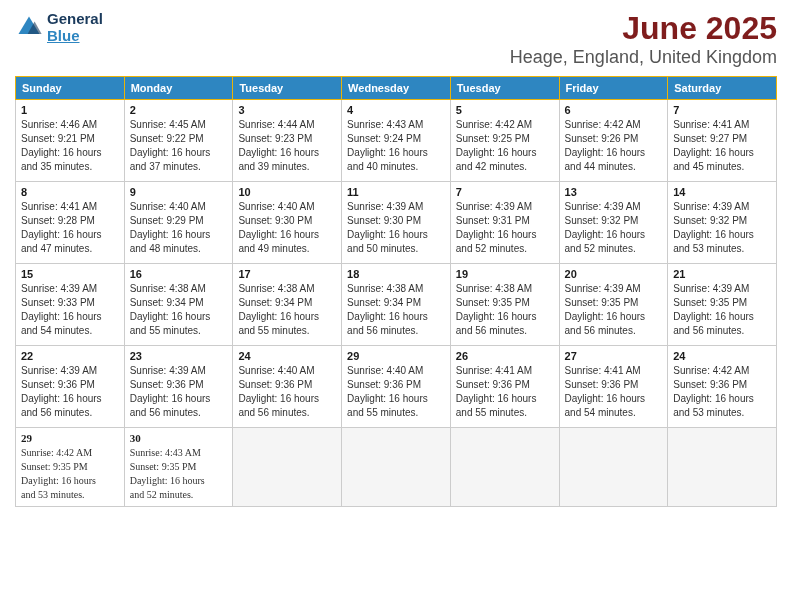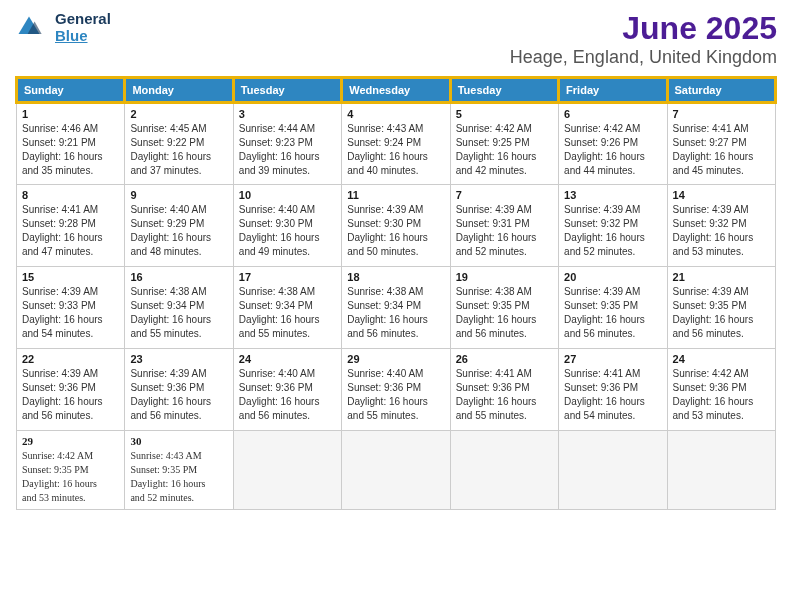--- a/index.html
+++ b/index.html
@@ -18,51 +18,51 @@
     }
     .header {
       display: flex;
       justify-content: space-between;
       align-items: flex-start;
       margin-bottom: 8px;
     }
     .logo {
       display: flex;
       align-items: center;
-      gap: 12px;
+      gap: 4px;
     }
     .logo-icon {
       width: 28px;
       height: 28px;
     }
     .title-section {
       text-align: right;
     }
     .month-title {
       font-size: 32px;
       font-weight: bold;
-      color: #4c1d95;
+      color: #7f1d1d;
     }
     .location {
       font-size: 18px;
       color: #555;
     }
     .calendar {
       width: 100%;
       border-collapse: collapse;
       font-size: 9.5px;
     }
     .calendar th {
       background: #2e86c1;
       color: #fff;
       text-align: left;
       padding: 5px 6px;
       font-size: 11px;
       font-weight: bold;
-      border: 3px solid #eab308;
+      border: 1px solid #eab308;
     }
     .calendar td {
       border: 1px solid #ccc;
       vertical-align: top;
       padding: 4px 5px;
       width: calc(100% / 7);
       height: 82px;
       background: #fff;
     }
     .calendar td.empty {

